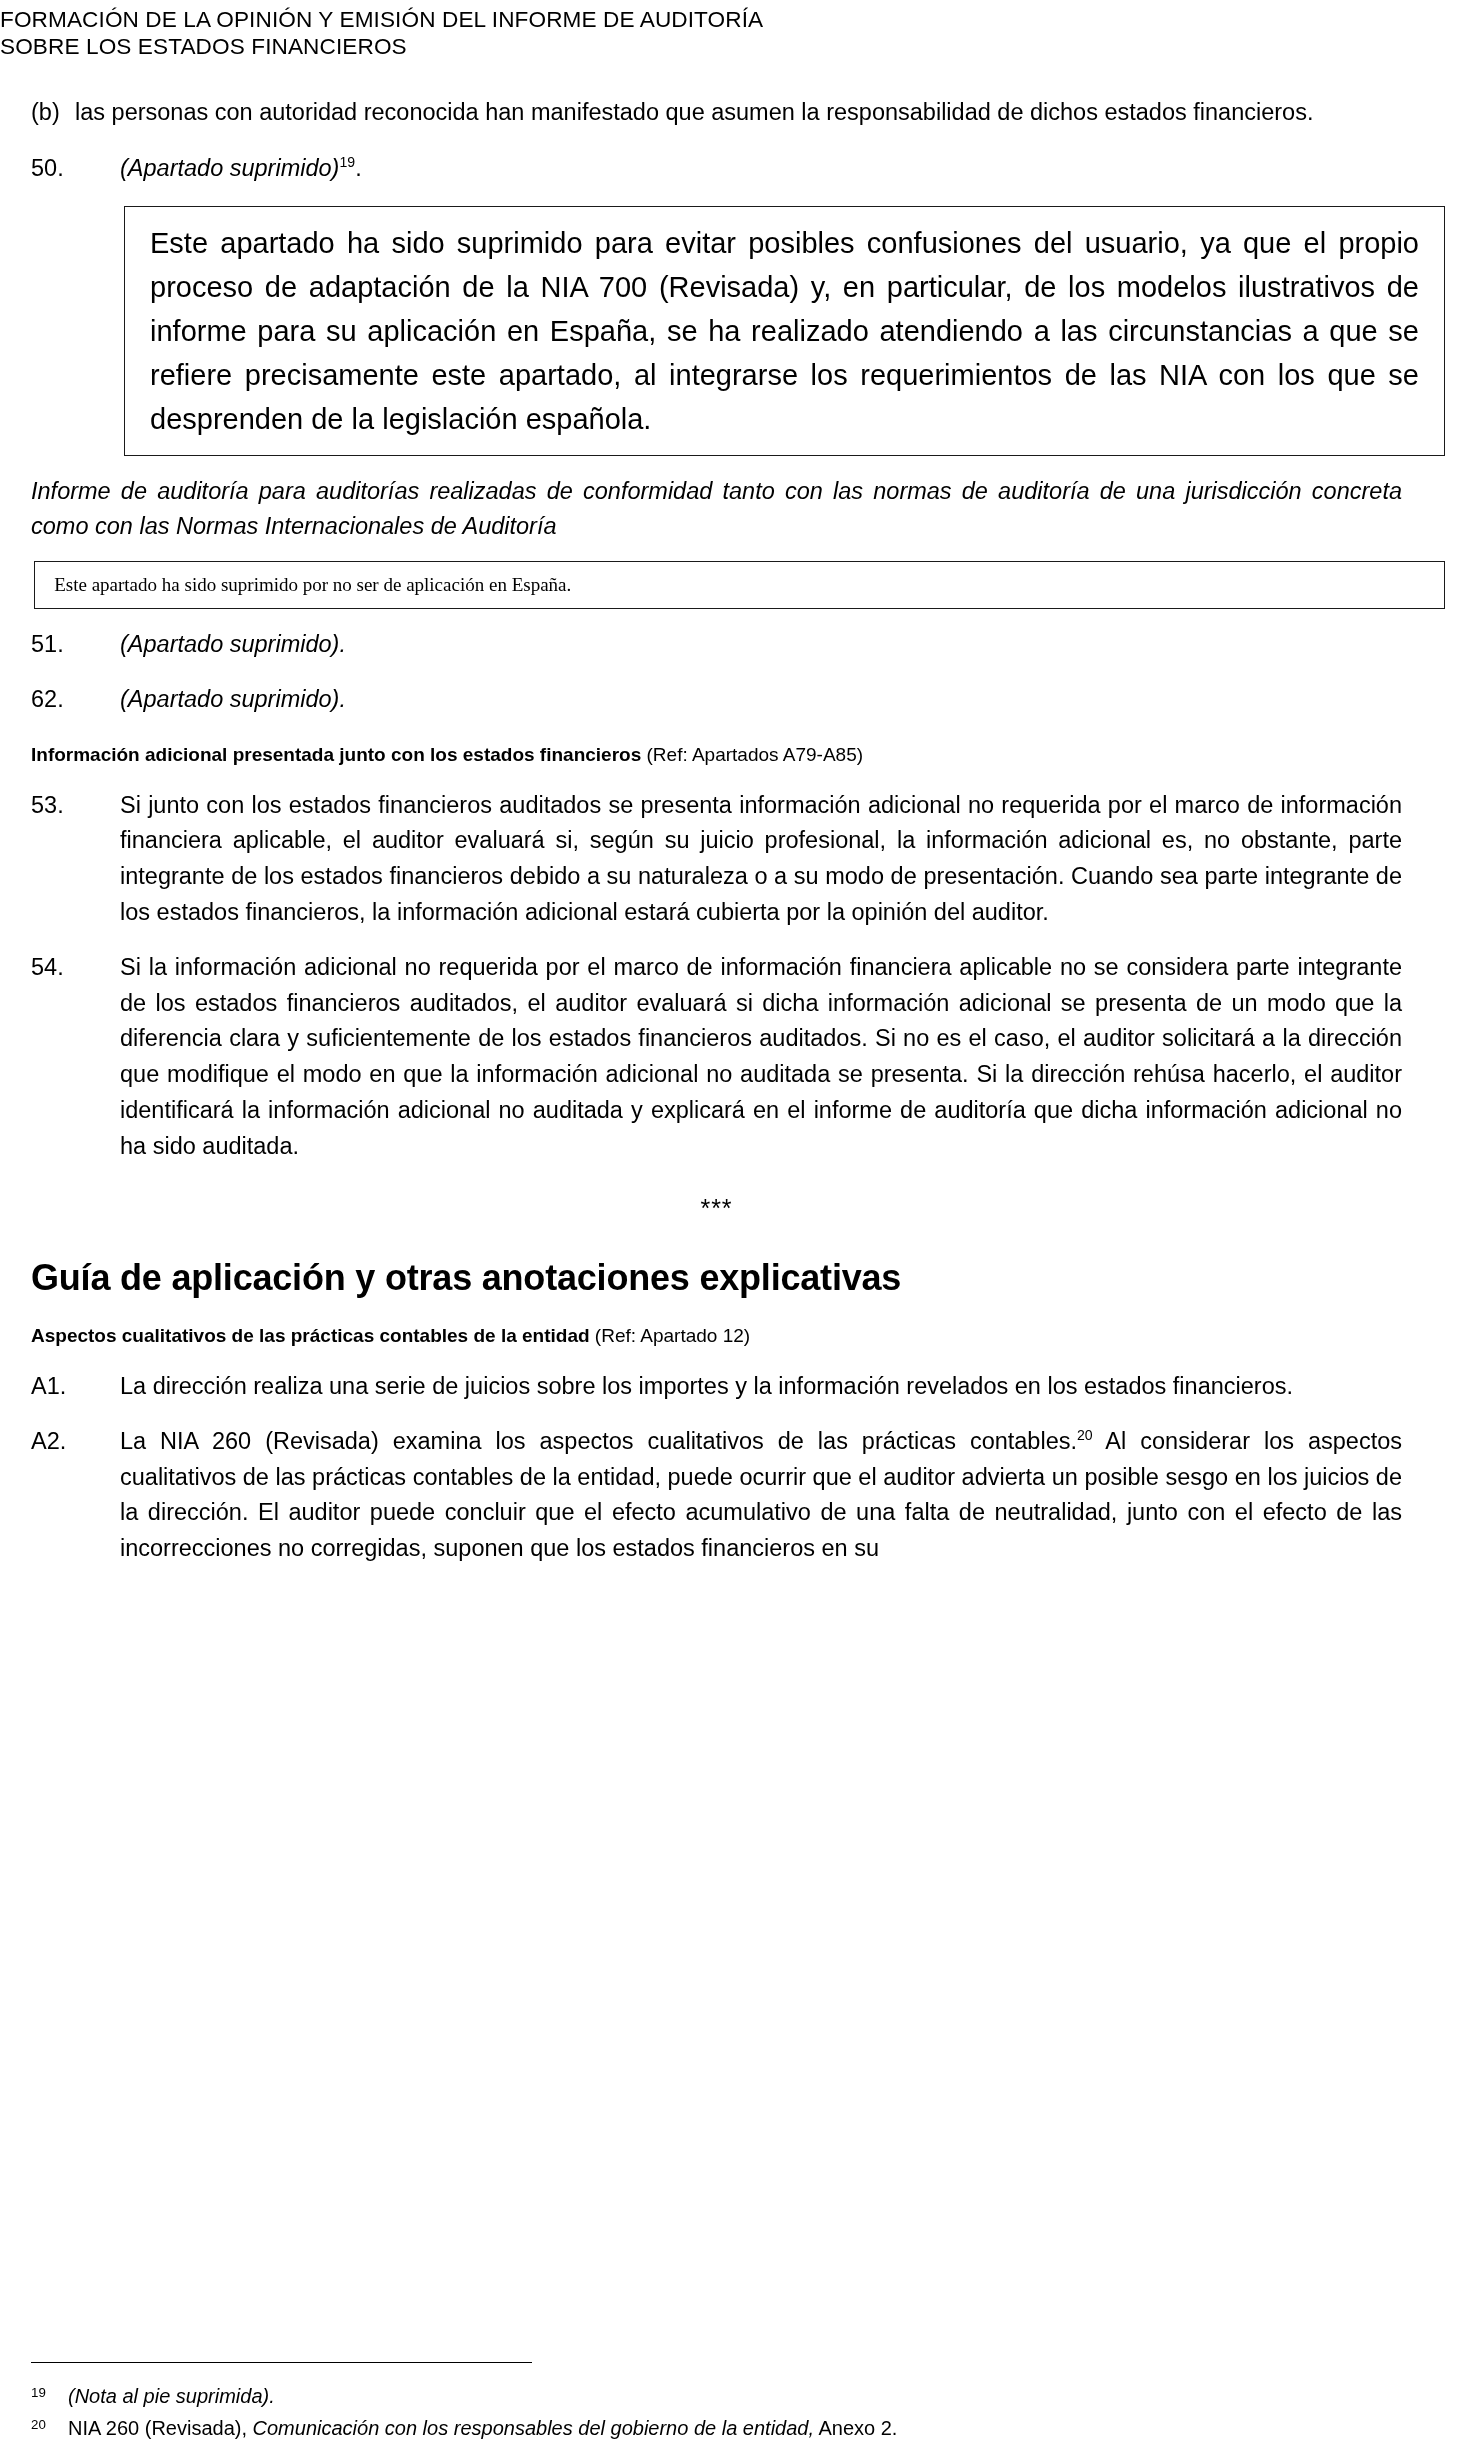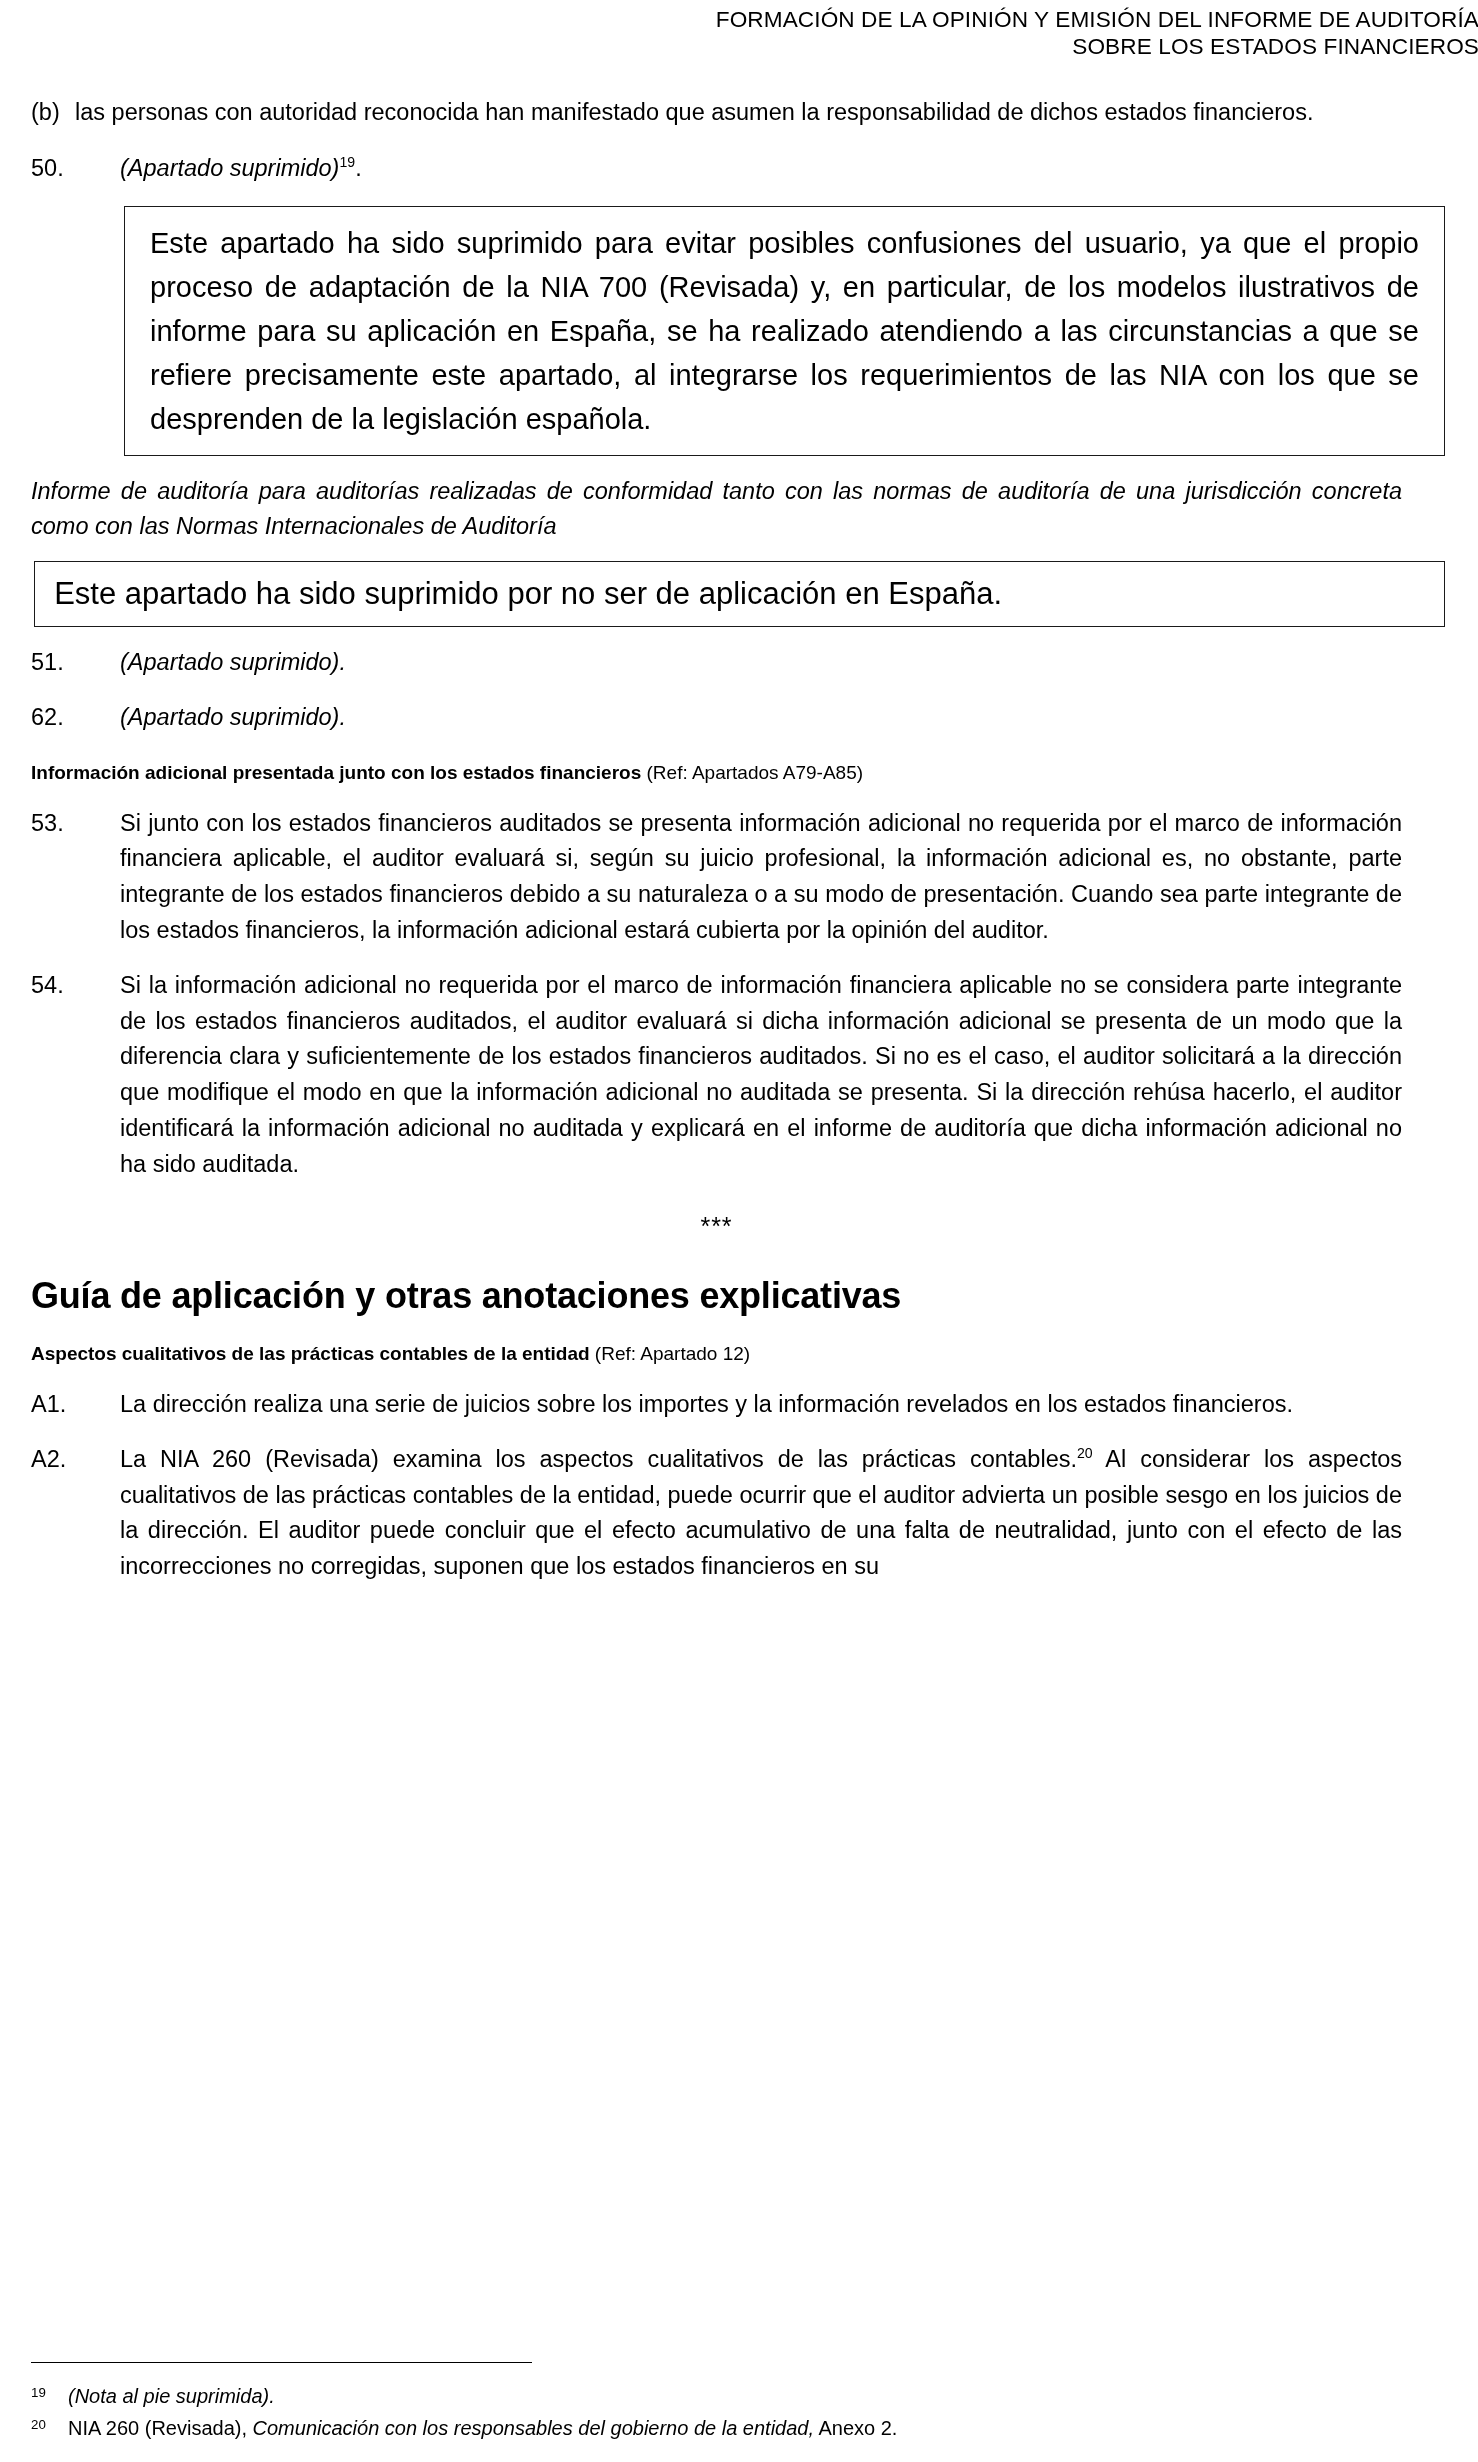--- a/index.html
+++ b/index.html
@@ -14,21 +14,21 @@
   #page {
     position: relative;
     width: 1479px;
     height: 2462px;
     background: #ffffff;
     overflow: hidden;
     box-sizing: border-box;
     padding: 0;
   }
   .header {
-    text-align: right;
+    text-align: left;
     font-size: 22.6px;
     line-height: 1.18;
     letter-spacing: 0.1px;
     padding-top: 7px;
     font-weight: 400;
   }
   .header-line { display: block; }
 
   .content {
     margin-left: 31px;
@@ -96,22 +96,23 @@
     font-size: 29px;
     line-height: 1.52;
     text-align: justify;
   }
   .box2 {
     border: 1.8px solid #1a1a1a;
     box-sizing: border-box;
     margin: 16px 0 18px 2.7px;
     margin-right: -43px;
     padding: 9px 19.5px 9px 19.5px;
-    font-size: 31px;
+    font-size: 19px;
     line-height: 1.5;
+    font-family: Liberation Serif, serif;
   }
 
   .stars {
     text-align: center;
     font-size: 25px;
     letter-spacing: 0.9px;
     margin: 30px 0 10.6px 0;
   }
 
   

